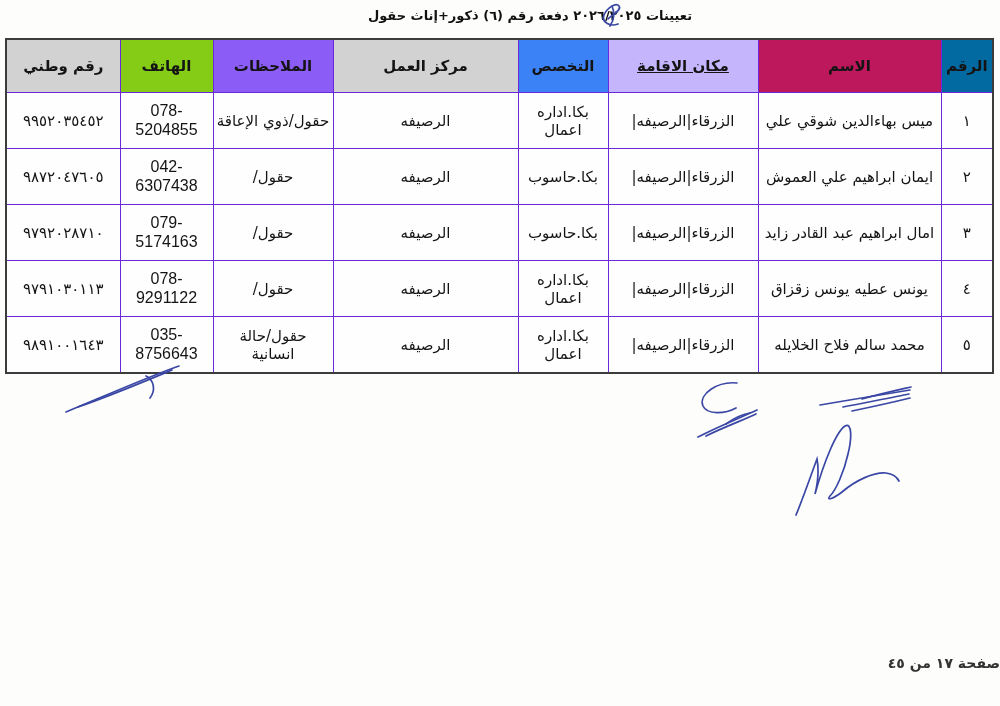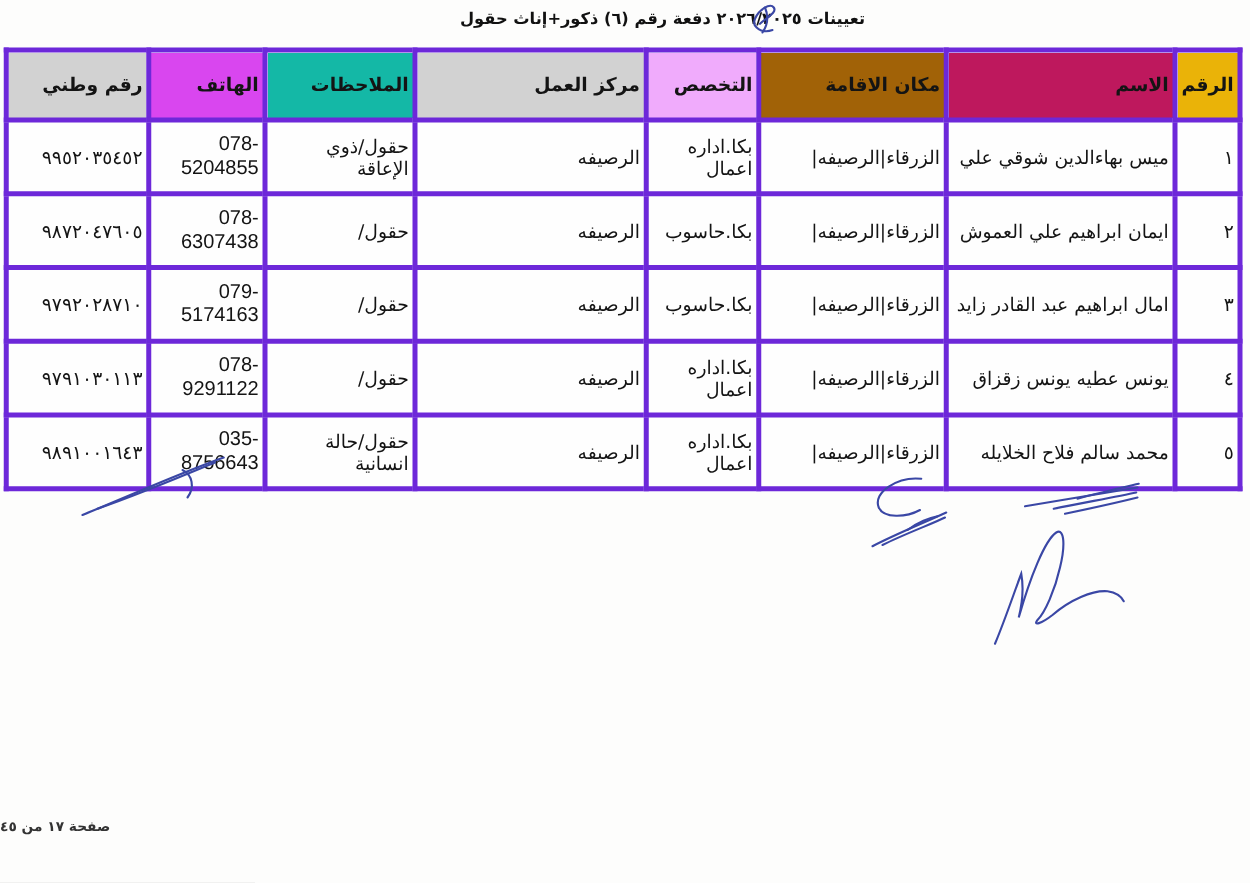--- a/index.html
+++ b/index.html
@@ -11,38 +11,38 @@
   .doc-title{
     position:absolute;top:8px;left:330px;width:400px;text-align:center;
     font-size:13px;font-weight:700;color:#111;
   }
   table.main{
     position:absolute;top:38px;right:6px;width:988px;
     border-collapse:collapse;table-layout:fixed;direction:rtl;
     border:2px solid #3c3c3c;
   }
   table.main th, table.main td{
-    border:4px solid #6d28d9;text-align:right;vertical-align:middle;
+    border:1px solid #6d28d9;text-align:center;vertical-align:middle;
     padding:2px 3px;color:#141414;overflow:hidden;
   }
   table.main th{
     background:#d2d2d2;font-size:15px;font-weight:700;height:48px;
   }
   table.main td{height:51px;background:#fefefe;font-size:15px;}
   td.c-num{font-size:14px;}
   td.c-name{font-weight:400;}
   td.c-spec,td.c-notes{font-size:14px;}
   td.c-natid{font-size:13px;letter-spacing:2px;}
   .phone{
     direction:ltr;display:inline-block;max-width:64px;font-size:16px;
     line-height:1.15;font-family:Liberation Sans, sans-serif;
   }
   .footer-text{
-    position:absolute;top:655px;left:0;width:100%;text-align:left;
-    font-size:11px;font-weight:700;color:#333;
+    position:absolute;top:655px;left:0;width:100%;text-align:right;
+    font-size:14px;font-weight:700;color:#333;
   }
   svg.ink-layer{position:absolute;inset:0;pointer-events:none;}
   .sig{fill:none;stroke:#3a47a5;stroke-width:1.7;stroke-linecap:round;}
 </style>
 </head>
 <body>
 
 <div class="page">
 
   <div class="doc-title">تعيينات ٢٠٢٦/٢٠٢٥ دفعة رقم (٦) ذكور+إناث حقول</div>
@@ -53,27 +53,27 @@
         <col style="width:183px">
         <col style="width:150px">
         <col style="width:90px">
       <col style="width:185px">
         <col style="width:120px">
         <col style="width:93px">
         <col style="width:114px">
     </colgroup>
     <thead>
       <tr>
-        <th style="background: #eab308;">الرقم</th>
+        <th style="background: #0369a1;">الرقم</th>
         <th style="background: #be185d;">الاسم</th>
-        <th style="background: #a16207;">مكان الاقامة</th>
-        <th style="background: #f0abfc;">التخصص</th>
+        <th style="background: #c4b5fd; text-decoration: underline;">مكان الاقامة</th>
+        <th style="background: #3b82f6;">التخصص</th>
         <th style="background: rgb(210, 210, 210);">مركز العمل</th>
-        <th style="background: #14b8a6;">الملاحظات</th>
-        <th style="background: #d946ef;">الهاتف</th>
+        <th style="background: #8b5cf6;">الملاحظات</th>
+        <th style="background: #84cc16;">الهاتف</th>
         <th style="background: rgb(210, 210, 210);">رقم وطني</th>
       </tr>
     </thead>
     <tbody>
     <tr>
       <td class="c-num">١</td>
       <td class="c-name">ميس بهاءالدين شوقي علي</td>
       <td class="c-res">الزرقاء|الرصيفه|</td>
       <td class="c-spec">بكا.اداره اعمال</td>
       <td class="c-wc">الرصيفه</td>
@@ -82,21 +82,21 @@
       <td class="c-natid">٩٩٥٢٠٣٥٤٥٢</td>
     </tr>
 
     <tr>
       <td class="c-num">٢</td>
       <td class="c-name">ايمان ابراهيم علي العموش</td>
       <td class="c-res">الزرقاء|الرصيفه|</td>
       <td class="c-spec">بكا.حاسوب</td>
       <td class="c-wc">الرصيفه</td>
       <td class="c-notes">حقول/</td>
-      <td class="c-phone"><span class="phone">078-6307438</span></td>
+      <td class="c-phone"><span class="phone">042-6307438</span></td>
       <td class="c-natid">٩٨٧٢٠٤٧٦٠٥</td>
     </tr>
 
     <tr>
       <td class="c-num">٣</td>
       <td class="c-name">امال ابراهيم عبد القادر زايد</td>
       <td class="c-res">الزرقاء|الرصيفه|</td>
       <td class="c-spec">بكا.حاسوب</td>
       <td class="c-wc">الرصيفه</td>
       <td class="c-notes">حقول/</td>

